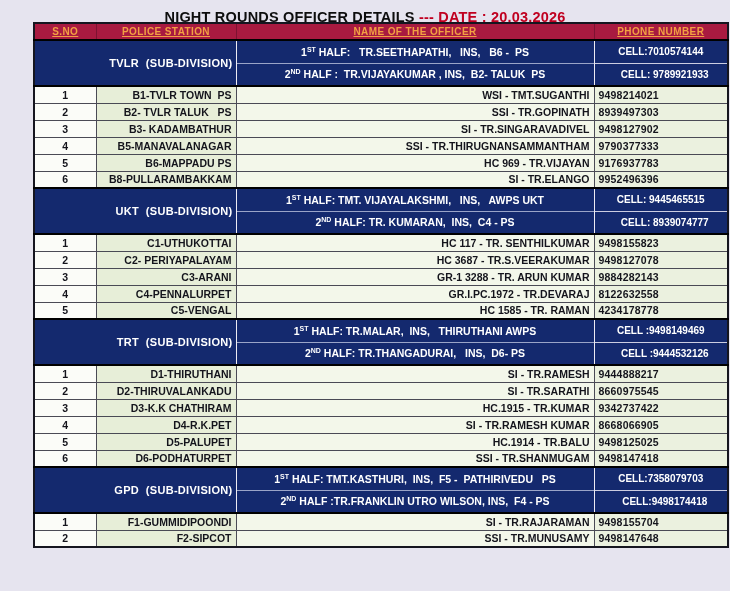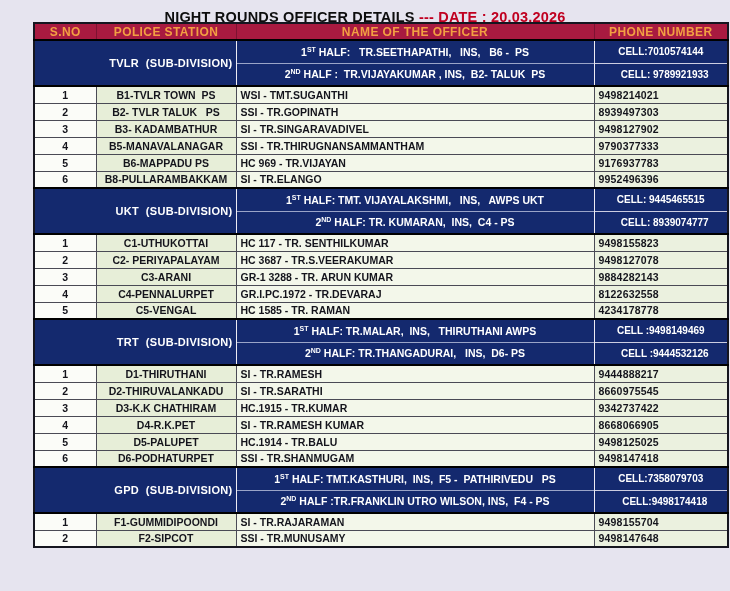--- a/index.html
+++ b/index.html
@@ -35,23 +35,23 @@
     margin-left:33px;width:694px;
     border:2px solid #15151f;
     font-weight:bold;
   }
   col.c-sno{width:62px;}
   col.c-station{width:140px;}
   col.c-name{width:358px;}
   col.c-phone{width:134px;}
   th{
     background:var(--hdr-bg);color:var(--hdr-fg);
-    font-size:12px;height:17px;letter-spacing:.4px;
+    font-size:10px;height:17px;letter-spacing:.4px;
     border:1px solid #7d1232;border-bottom:1px solid #d8d8e0;
-    padding:0;white-space:nowrap;overflow:hidden;
+    padding:0;white-space:nowrap;overflow:hidden;text-decoration:underline;
   }
   td{overflow:hidden;white-space:pre;}
   .group-row td{
     background:var(--grp-bg);color:var(--grp-fg);
     height:23px;padding:0 3px;
   }
   .division-cell{
     text-align:right;font-size:11px;letter-spacing:.3px;
     border-top:2px solid #000;border-bottom:2px solid #000;
     border-right:1px solid rgba(255,255,255,.28);
@@ -63,22 +63,22 @@
   }
   .gr-first .half-name,.gr-first .half-phone{border-top:2px solid #000;}
   .gr-second .half-name{border-top:1px solid #9aa4c8;}
   .gr-second .half-phone{border-top:1px solid rgba(154,164,200,.35);padding-left:11px;}
   .gr-second td{border-bottom:2px solid #000;}
   .data-row td{
     height:17px;border:1px solid var(--grid);
     font-size:10.5px;padding:0 4px;color:var(--ink);
   }
   .sno{background:var(--sno-bg);text-align:center;color:#131313;}
-  .station{background:var(--station-bg);text-align:center;padding-left:7px;}
-  .officer{background:var(--officer-bg);text-align:left;}
+  .station{background:var(--station-bg);text-align:right;padding-left:7px;}
+  .officer{background:var(--officer-bg);text-align:right;}
   .phone{background:var(--phone-bg);text-align:left;color:var(--phone-fg);font-size:11px;letter-spacing:.2px;}
   sup{font-size:7px;line-height:0;vertical-align:super;}
 </style>
 </head>
 <body>
 
 <div class="page">
   <div class="title"><span>NIGHT ROUNDS OFFICER DETAILS</span><span class="red"> --- DATE : 20.03.2026</span></div>
 
   <table class="roster">

